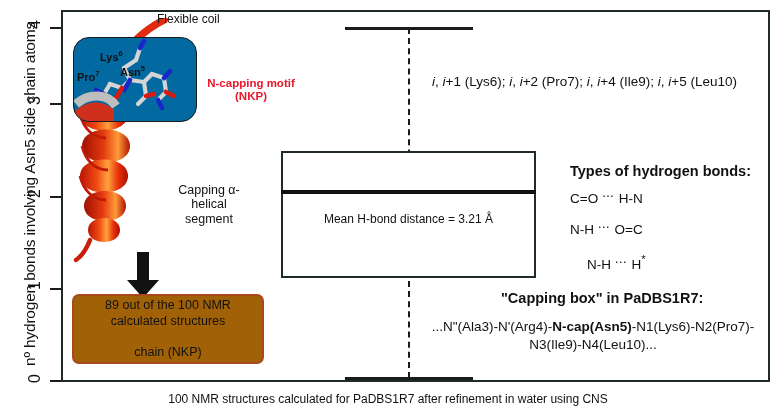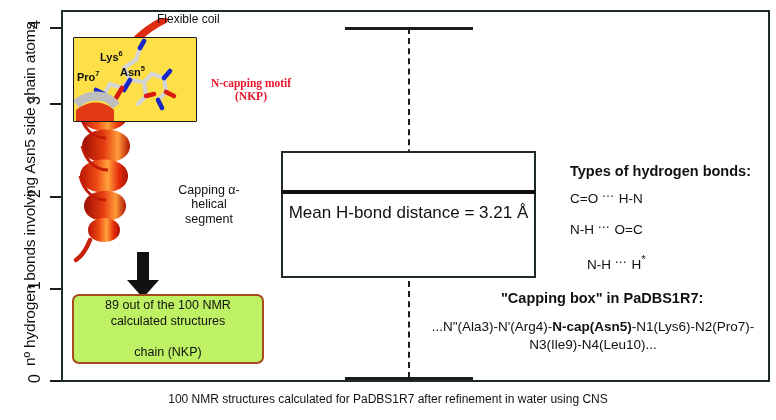--- a/index.html
+++ b/index.html
@@ -81,34 +81,34 @@
     background: #ffffff;
   }
   #median-line {
     position: absolute;
     left: 281px; top: 190px;
     width: 255px; height: 4px;
     background: #111111;
   }
   #mean-label {
     position: absolute;
-    left: 281px; top: 203px;
+    left: 281px; top: 212px;
     width: 255px;
     text-align: center;
-    font-size: 17px;
+    font-size: 12px;
   }
 
   
   #inset-box {
     position: absolute;
     left: 73px; top: 37px;
     width: 122px; height: 83px;
     border: 1.6px solid #1b1b1b;
-    border-radius: 1px;
-    background: #fde047;
+    border-radius: 16px;
+    background: #0369a1;
     overflow: hidden;
   }
   #helix-svg { position: absolute; left: 60px; top: 18px; }
   #inset-svg { position: absolute; left: 0; top: 0; }
 
   .mol-label {
     position: absolute;
     font-size: 11px;
     font-weight: bold;
     color: #111111;
@@ -124,38 +124,37 @@
   }
   #label-ncap {
     position: absolute;
     left: 199px; top: 77px;
     width: 104px;
     text-align: center;
     font-size: 11.5px;
     font-weight: bold;
     color: #e8172a;
     line-height: 1.15;
-    font-family: Liberation Serif, serif;
   }
   #label-stable {
     position: absolute;
     left: 161px; top: 183px;
     width: 96px;
     text-align: center;
     font-size: 12.5px;
     line-height: 1.15;
   }
 
   
   #down-arrow { position: absolute; left: 126px; top: 252px; }
   #orange-box {
     position: absolute;
     left: 72px; top: 294px;
     width: 192px; height: 70px;
-    background: #bef264;
+    background: #a16207;
     border: 2.2px solid #a8481c;
     border-radius: 7px;
     box-sizing: border-box;
     display: flex;
     align-items: center;
     justify-content: center;
   }
   #orange-box-text {
     font-size: 12.5px;
     line-height: 1.24;
@@ -328,20 +327,23 @@
 
   <div id="orange-box">
     <div id="orange-box-text">
       <span>89 out of the 100 NMR</span><br>
       <span>calculated structures</span><br>
       <br>
       <span>chain (NKP)</span>
     </div>
   </div>
 
+  <div class="rt-body" id="hb-summary-line">
+    <i>i</i>, <i>i</i>+1 (Lys6); <i>i</i>, <i>i</i>+2 (Pro7); <i>i</i>, <i>i</i>+4 (Ile9); <i>i</i>, <i>i</i>+5 (Leu10)
+  </div>
 
   <div class="rt-heading" id="types-title">Types of hydrogen bonds:</div>
   <div class="rt-body" id="type-1">C=O&nbsp;<span class="dots">⋯</span>&nbsp;H-N</div>
   <div class="rt-body" id="type-2">N-H&nbsp;<span class="dots">⋯</span>&nbsp;O=C</div>
   <div class="rt-body" id="type-3">N-H&nbsp;<span class="dots">⋯</span>&nbsp;H<sup>*</sup></div>
 
   <div class="rt-heading" id="capping-title">"Capping box" in PaDBS1R7:</div>
   <div id="capping-line">
     <span>...N"(Ala3)-N'(Arg4)-</span><b>N-cap(Asn5)</b><span>-N1(Lys6)-N2(Pro7)-N3(Ile9)-N4(Leu10)...</span>
   </div>

